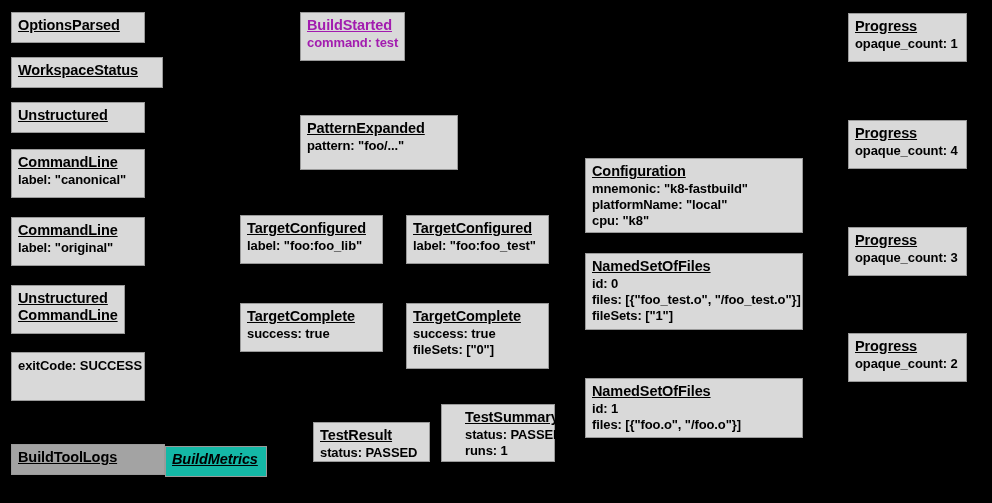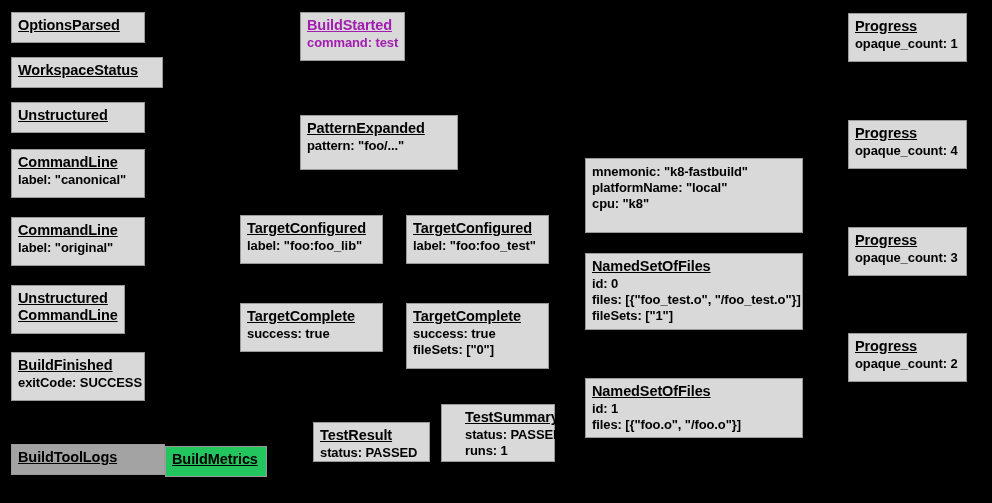--- a/index.html
+++ b/index.html
@@ -70,29 +70,28 @@
       <span class="node-title">CommandLine</span>
       <span class="node-fields">
         <span class="node-field">label: "original"</span>
       </span>
     </div>
     <div class="node" style="left: 11px; top: 285px; width: 114px; height: 49px; background: rgb(217, 217, 217); border-color: rgb(154, 154, 154); color: rgb(0, 0, 0);">
       <span class="node-title">Unstructured
 CommandLine</span>
     </div>
     <div class="node" style="left: 11px; top: 352px; width: 134px; height: 49px; background: rgb(217, 217, 217); border-color: rgb(154, 154, 154); color: rgb(0, 0, 0);">
-      <span class="node-title">BuildFinished</span>
       <span class="node-fields">
         <span class="node-field">exitCode: SUCCESS</span>
       </span>
     </div>
     <div class="node" style="left: 11px; top: 444px; width: 154px; height: 31px; background: #a3a3a3; border-color: rgb(154, 154, 154); color: rgb(0, 0, 0);">
       <span class="node-title">BuildToolLogs</span>
     </div>
-    <div class="node" style="left: 165px; top: 446px; width: 102px; height: 31px; background: #22c55e; border-color: rgb(154, 154, 154); color: rgb(0, 0, 0);">
+    <div class="node" style="left: 165px; top: 446px; width: 102px; height: 31px; background: #14b8a6; border-color: rgb(154, 154, 154); color: rgb(0, 0, 0); font-style: italic;">
       <span class="node-title">BuildMetrics</span>
     </div>
     <div class="node" style="left: 300px; top: 12px; width: 105px; height: 49px; background: rgb(217, 217, 217); border-color: rgb(154, 154, 154); color: #a21caf;">
       <span class="node-title">BuildStarted</span>
       <span class="node-fields">
         <span class="node-field">command: test</span>
       </span>
     </div>
     <div class="node" style="left: 300px; top: 115px; width: 158px; height: 55px; background: rgb(217, 217, 217); border-color: rgb(154, 154, 154); color: rgb(0, 0, 0);">
       <span class="node-title">PatternExpanded</span>
@@ -132,20 +131,21 @@
       </span>
     </div>
     <div class="node" style="left: 441px; top: 404px; width: 114px; height: 58px; background: rgb(217, 217, 217); border-color: rgb(154, 154, 154); color: rgb(0, 0, 0); padding-left: 23px;">
       <span class="node-title">TestSummary</span>
       <span class="node-fields">
         <span class="node-field">status: PASSED</span>
         <span class="node-field">runs: 1</span>
       </span>
     </div>
     <div class="node" style="left: 585px; top: 158px; width: 218px; height: 75px; background: rgb(217, 217, 217); border-color: rgb(154, 154, 154); color: rgb(0, 0, 0);">
+      <span class="node-title">Configuration</span>
       <span class="node-fields">
         <span class="node-field">mnemonic: "k8-fastbuild"</span>
         <span class="node-field">platformName: "local"</span>
         <span class="node-field">cpu: "k8"</span>
       </span>
     </div>
     <div class="node" style="left: 585px; top: 253px; width: 218px; height: 77px; background: rgb(217, 217, 217); border-color: rgb(154, 154, 154); color: rgb(0, 0, 0);">
       <span class="node-title">NamedSetOfFiles</span>
       <span class="node-fields">
         <span class="node-field">id: 0</span>

